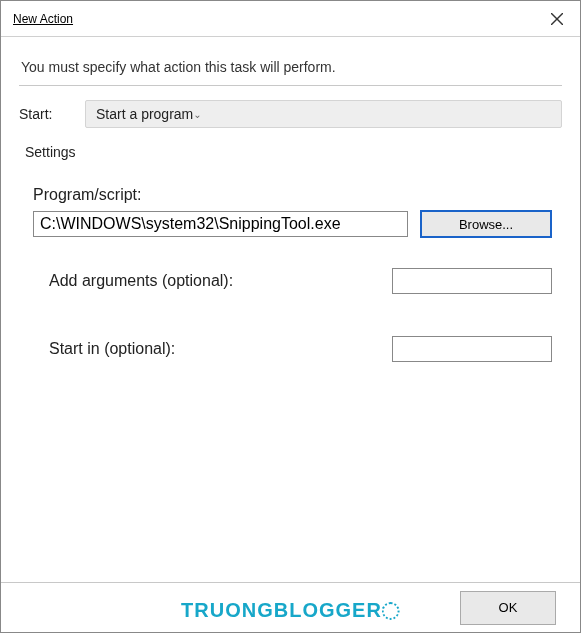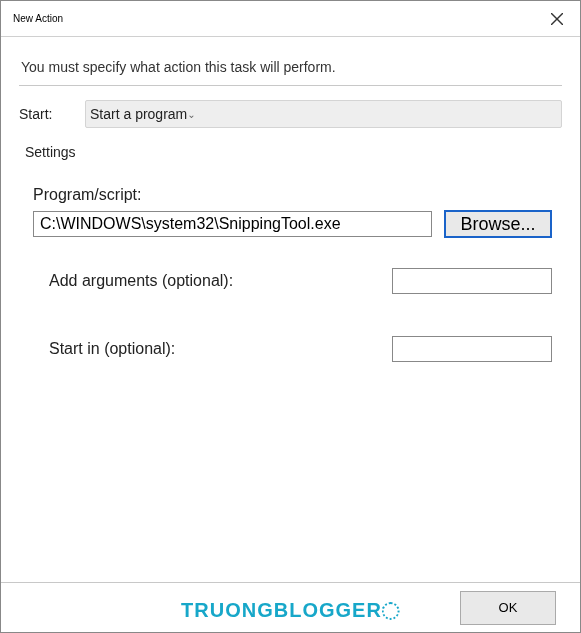--- a/index.html
+++ b/index.html
@@ -23,22 +23,23 @@
   }
   .titlebar {
     display: flex;
     align-items: center;
     justify-content: space-between;
     height: 36px;
     padding: 0 0 0 12px;
     border-bottom: 1px solid #d0d0d0;
   }
   .titlebar-title {
-    font-size: 10px;
-    color: #000;
+    font-size: 12px;
+    color: #000;
+    text-decoration: underline;
   }
   .close-btn {
     width: 46px;
     height: 36px;
     display: flex;
     align-items: center;
     justify-content: center;
     color: #333;
   }
   .close-btn svg { width: 12px; height: 12px; }
@@ -67,21 +68,21 @@
     width: 56px;
   }
   .action-select {
     flex: 1;
     height: 28px;
     background: #eeeeee;
     border: 1px solid #d4d4d4;
     border-radius: 2px;
     display: flex;
     align-items: center;
-    padding: 0 4px;
+    padding: 0 10px;
     font-size: 14px;
     color: #222;
   }
   .chev { color: #666; font-size: 10px; }
   .group-label {
     font-size: 14px;
     color: #222;
     margin: 0 0 10px 6px;
   }
   .settings-box {
@@ -100,25 +101,25 @@
   .text-input {
     height: 26px;
     border: 1px solid #888;
     background: #fff;
     font-size: 16px;
     padding: 0 6px;
     color: #000;
   }
   .ps-input { flex: 1; }
   .browse-btn {
-    width: 108px;
+    width: 132px;
     height: 28px;
     background: #e9e9e9;
     border: 2px solid #1a63c9;
-    font-size: 18px;
+    font-size: 13px;
     color: #000;
     display: flex;
     align-items: center;
     justify-content: center;
     cursor: pointer;
   }
   .opt-row {
     display: flex;
     align-items: center;
     justify-content: space-between;

